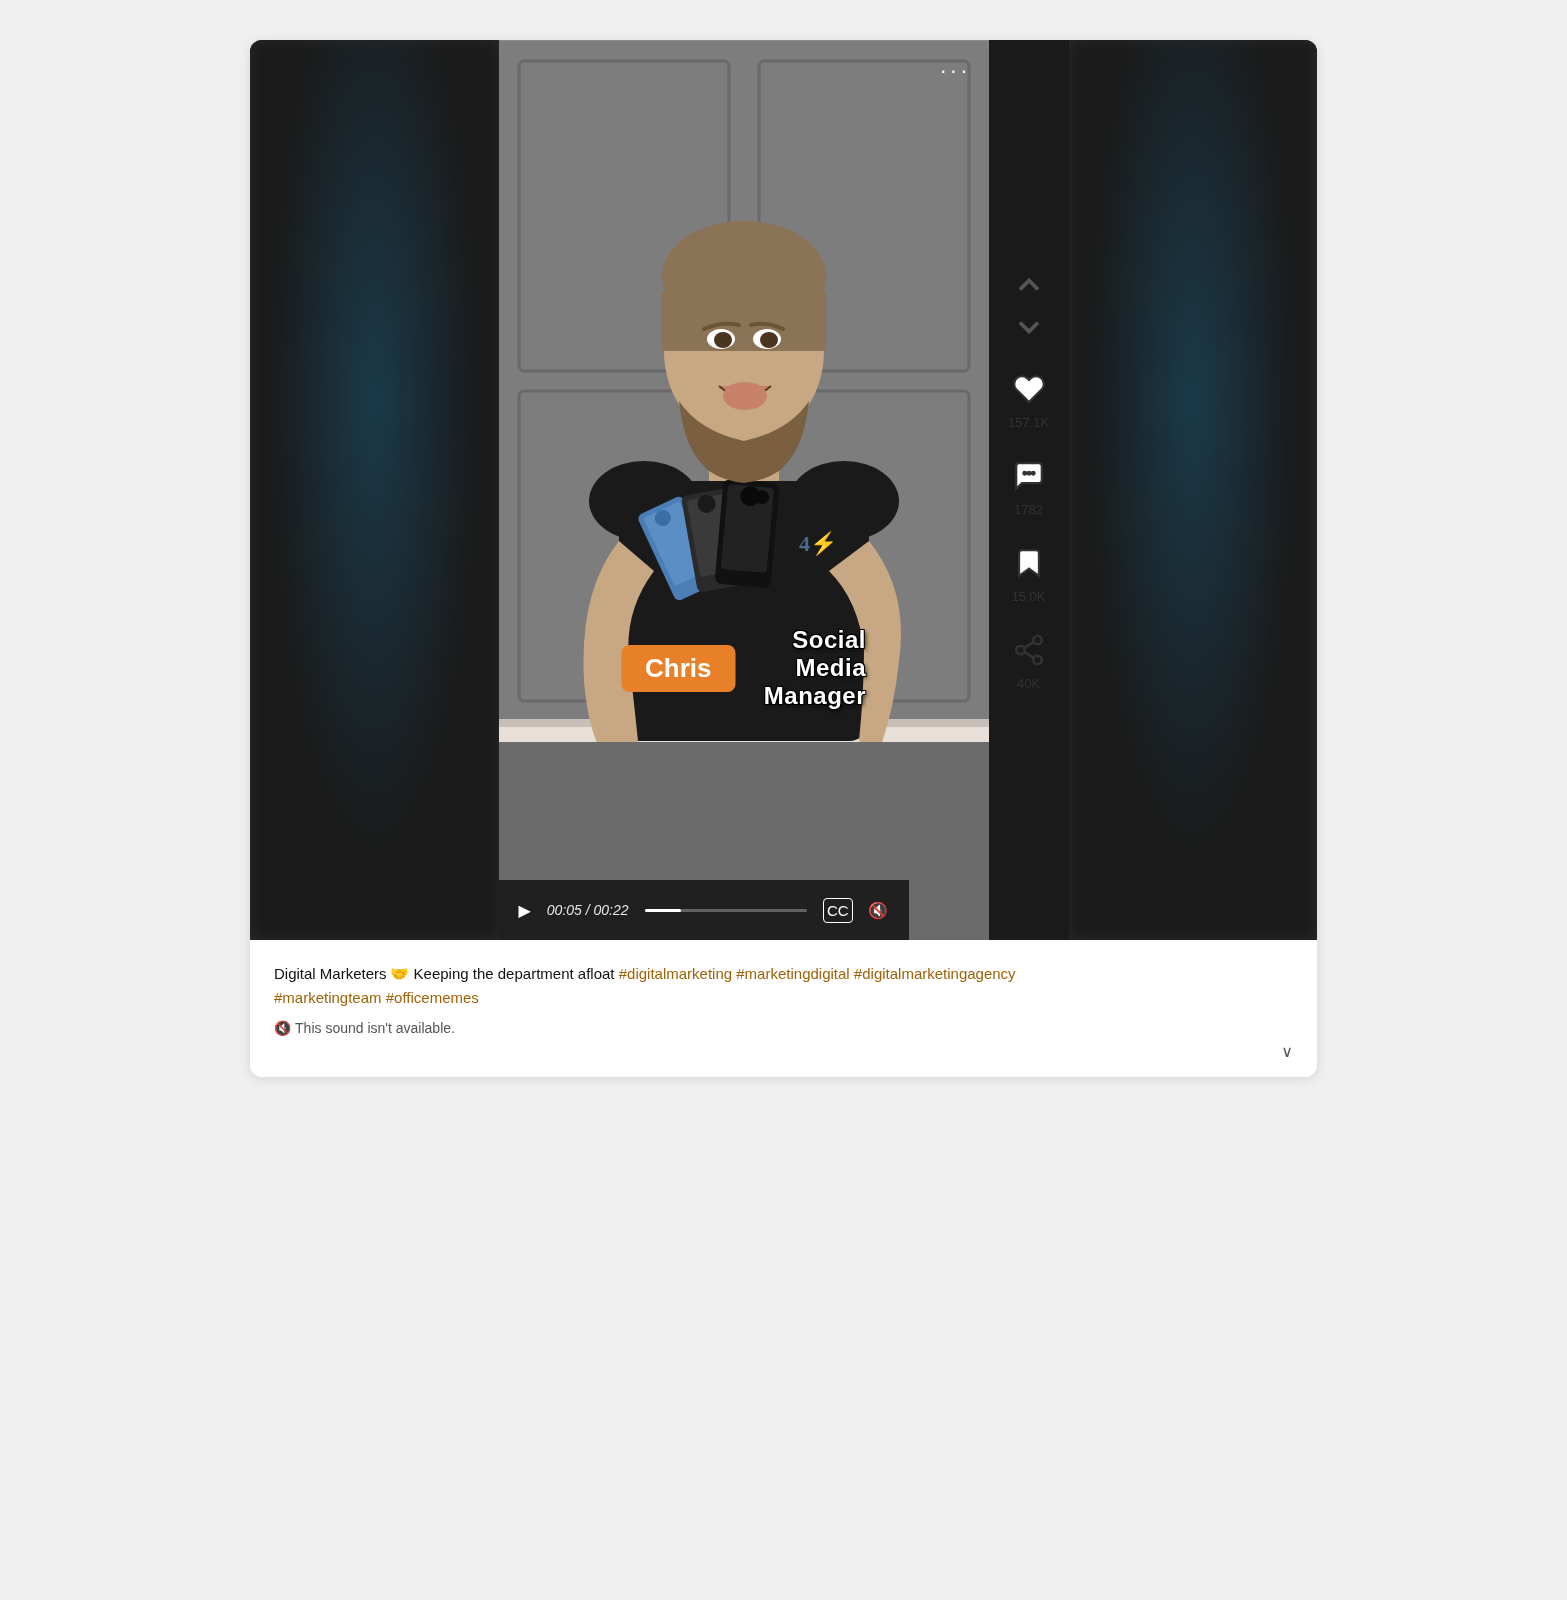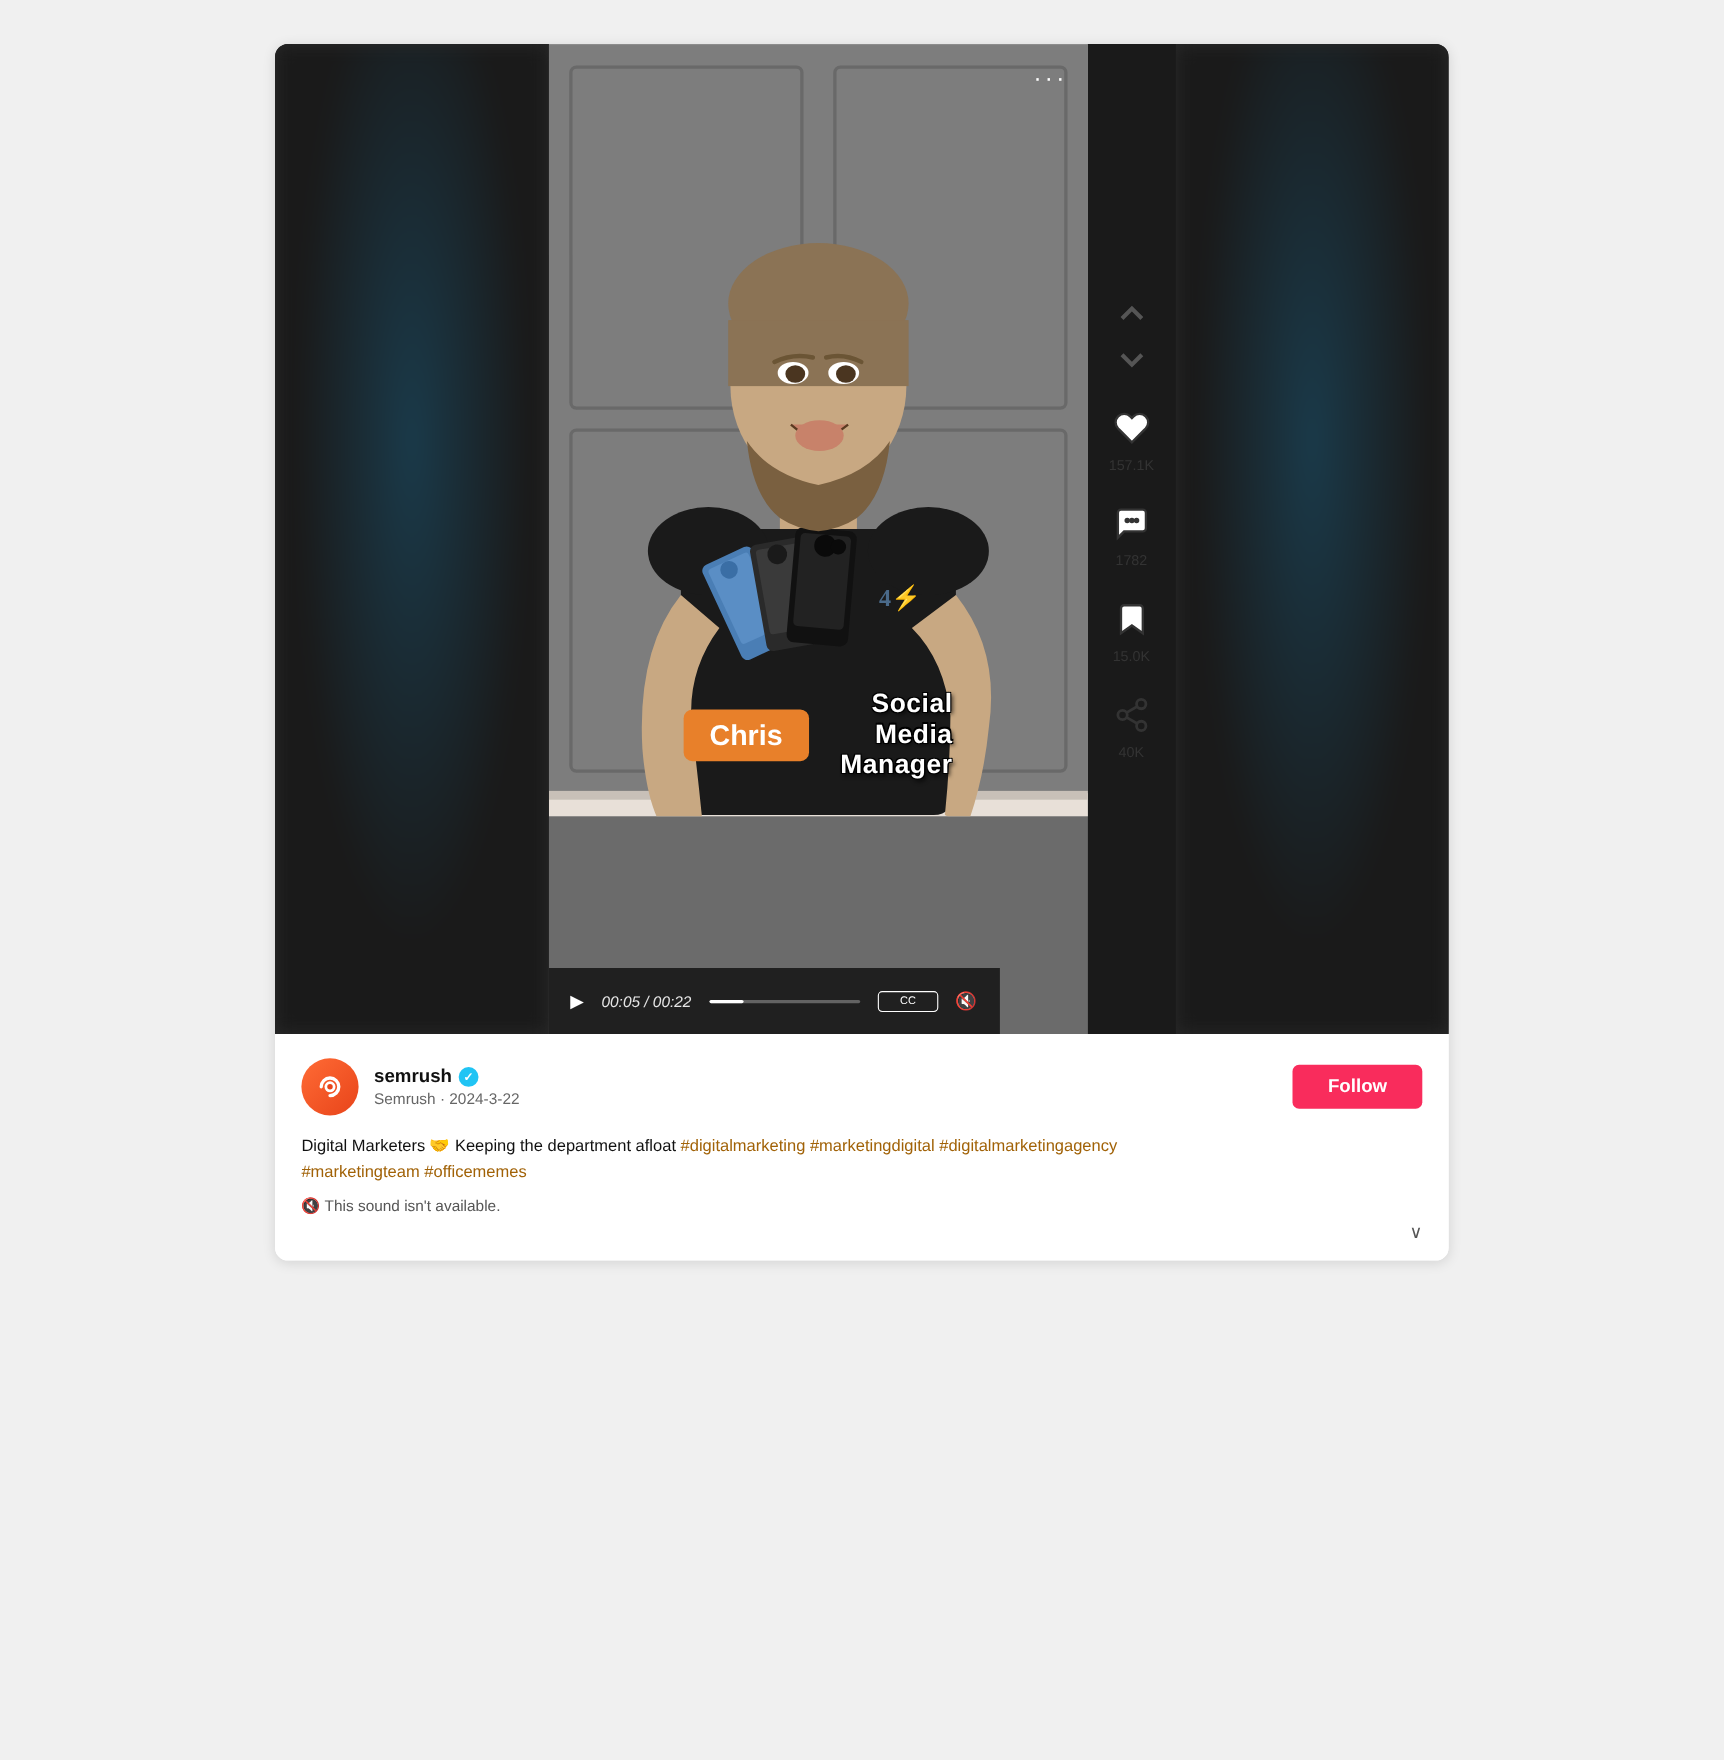--- a/index.html
+++ b/index.html
@@ -184,24 +184,24 @@
     }
     .progress-fill {
       width: 22.7%;
       height: 100%;
       background: #fff;
       border-radius: 2px;
     }
     .cc-btn, .mute-btn {
       color: #fff;
       cursor: pointer;
-      font-size: 10px;
+      font-size: 15px;
       border: 1.5px solid #fff;
       border-radius: 4px;
-      padding: 3px 19px;
+      padding: 3px 3px;
     }
     .mute-btn {
       border: none;
       font-size: 16px;
       padding: 0;
     }
 
     
     .post-info {
       padding: 22px 24px 16px;
@@ -440,44 +440,20 @@
           </svg>
         </div>
         <span class="action-count">40K</span>
       </div>
     </div>
 
     <div class="blur-panel"></div>
   </div>
 
   <div class="post-info">
-    <div class="author-row">
-
-      <div class="avatar">
-        <svg viewBox="0 0 32 32" fill="none" xmlns="http://www.w3.org/2000/svg">
-
-          <circle cx="16" cy="16" r="14" fill="transparent"></circle>
-
-          <path d="M8 16 A8 8 0 1 1 16 24" stroke="#fff" stroke-width="3" fill="none" stroke-linecap="round"></path>
-
-          <circle cx="16" cy="16" r="5" fill="#fff"></circle>
-          <circle cx="16" cy="16" r="2.5" fill="#e8441a"></circle>
-        </svg>
-      </div>
-
-      <div class="author-details">
-        <div class="author-name-row">
-          <span class="author-name">semrush</span>
-          <div class="verified-badge">✓</div>
-        </div>
-        <div class="author-meta">Semrush · 2024-3-22</div>
-      </div>
-
-      <button class="follow-btn">Follow</button>
-    </div>
 
     <div class="post-caption">
       <span>Digital Marketers 🤝 Keeping the department afloat</span>
       <span class="hashtag"> #digitalmarketing</span>
       <span class="hashtag"> #marketingdigital</span>
       <span class="hashtag"> #digitalmarketingagency</span>
       <br>
       <span class="hashtag">#marketingteam</span>
       <span class="hashtag"> #officememes</span>
     </div>

